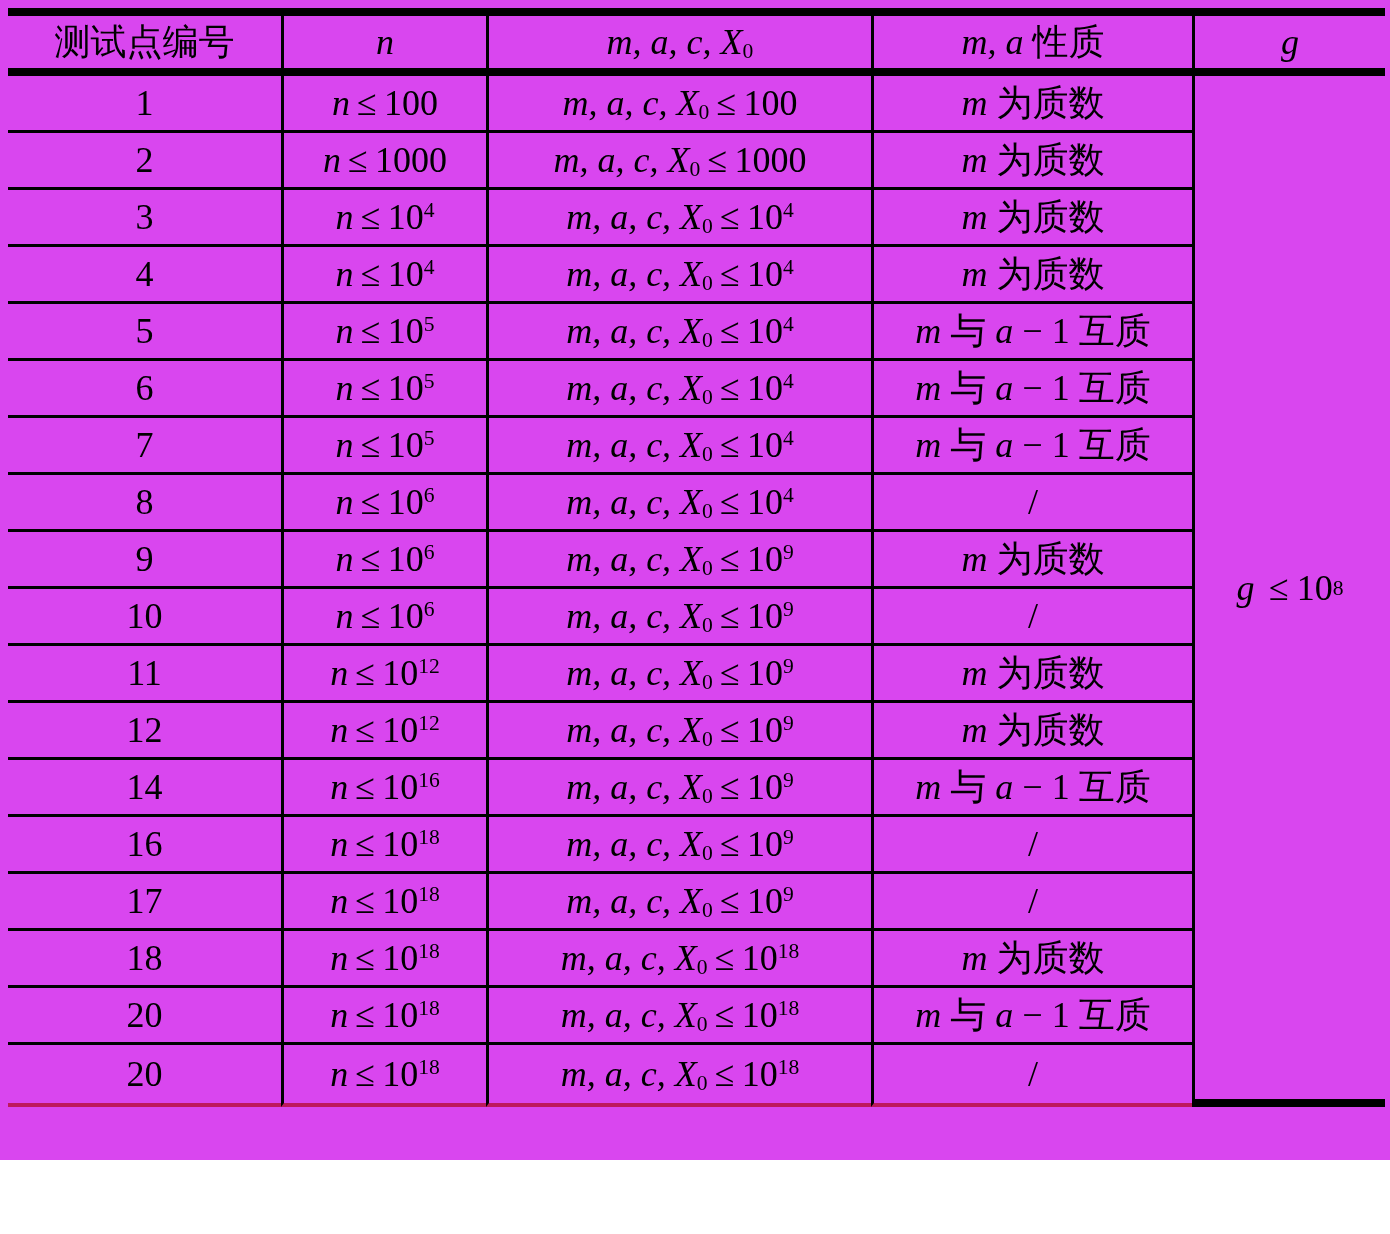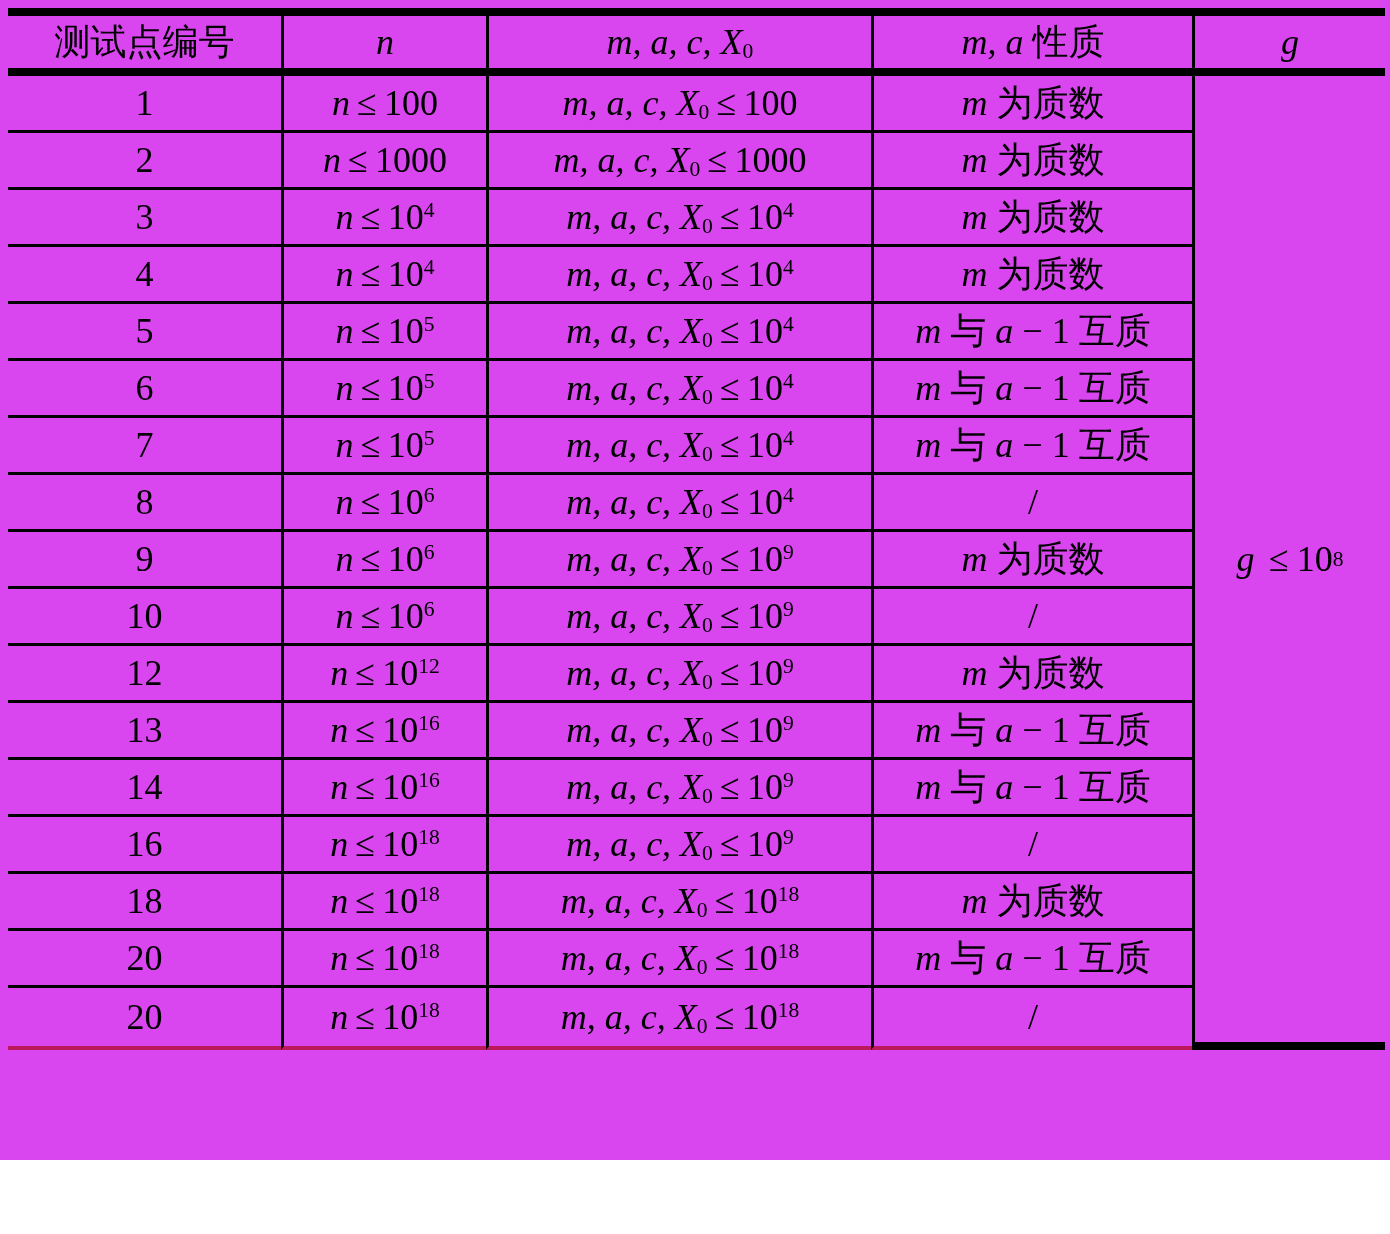--- a/index.html
+++ b/index.html
@@ -204,63 +204,77 @@
     </td>
     <td class="c3">
       <i>m, a, c, X</i><sub>0</sub><span class="rel">≤</span><span>10</span><sup>9</sup>
     </td>
     <td class="c4">
       <i></i><span>/</span><i></i><span></span>
     </td>
   </tr>
           <tr>
     <td class="c1">
+      <span>11</span>
+    </td>
+    <td class="c2">
+      <i>n</i><span class="rel">≤</span><span>10</span><sup>12</sup>
+    </td>
+    <td class="c3">
+      <i>m, a, c, X</i><sub>0</sub><span class="rel">≤</span><span>10</span><sup>9</sup>
+    </td>
+    <td class="c4">
+      <i>m</i><span> 为质数</span><i></i><span></span>
+    </td>
+  </tr>
+          <tr>
+    <td class="c1">
       <span>12</span>
     </td>
     <td class="c2">
       <i>n</i><span class="rel">≤</span><span>10</span><sup>12</sup>
     </td>
     <td class="c3">
       <i>m, a, c, X</i><sub>0</sub><span class="rel">≤</span><span>10</span><sup>9</sup>
     </td>
     <td class="c4">
       <i>m</i><span> 为质数</span><i></i><span></span>
     </td>
   </tr>
           <tr>
     <td class="c1">
-      <span>13</span>
+      <span>14</span>
     </td>
     <td class="c2">
       <i>n</i><span class="rel">≤</span><span>10</span><sup>16</sup>
     </td>
     <td class="c3">
       <i>m, a, c, X</i><sub>0</sub><span class="rel">≤</span><span>10</span><sup>9</sup>
     </td>
     <td class="c4">
       <i>m</i><span> 与 </span><i>a</i><span> − 1 互质</span>
     </td>
   </tr>
           <tr>
     <td class="c1">
-      <span>14</span>
-    </td>
-    <td class="c2">
-      <i>n</i><span class="rel">≤</span><span>10</span><sup>16</sup>
-    </td>
-    <td class="c3">
-      <i>m, a, c, X</i><sub>0</sub><span class="rel">≤</span><span>10</span><sup>9</sup>
-    </td>
-    <td class="c4">
-      <i>m</i><span> 与 </span><i>a</i><span> − 1 互质</span>
-    </td>
-  </tr>
-          <tr>
-    <td class="c1">
       <span>16</span>
+    </td>
+    <td class="c2">
+      <i>n</i><span class="rel">≤</span><span>10</span><sup>18</sup>
+    </td>
+    <td class="c3">
+      <i>m, a, c, X</i><sub>0</sub><span class="rel">≤</span><span>10</span><sup>9</sup>
+    </td>
+    <td class="c4">
+      <i></i><span>/</span><i></i><span></span>
+    </td>
+  </tr>
+          <tr>
+    <td class="c1">
+      <span>17</span>
     </td>
     <td class="c2">
       <i>n</i><span class="rel">≤</span><span>10</span><sup>18</sup>
     </td>
     <td class="c3">
       <i>m, a, c, X</i><sub>0</sub><span class="rel">≤</span><span>10</span><sup>9</sup>
     </td>
     <td class="c4">
       <i></i><span>/</span><i></i><span></span>
     </td>

